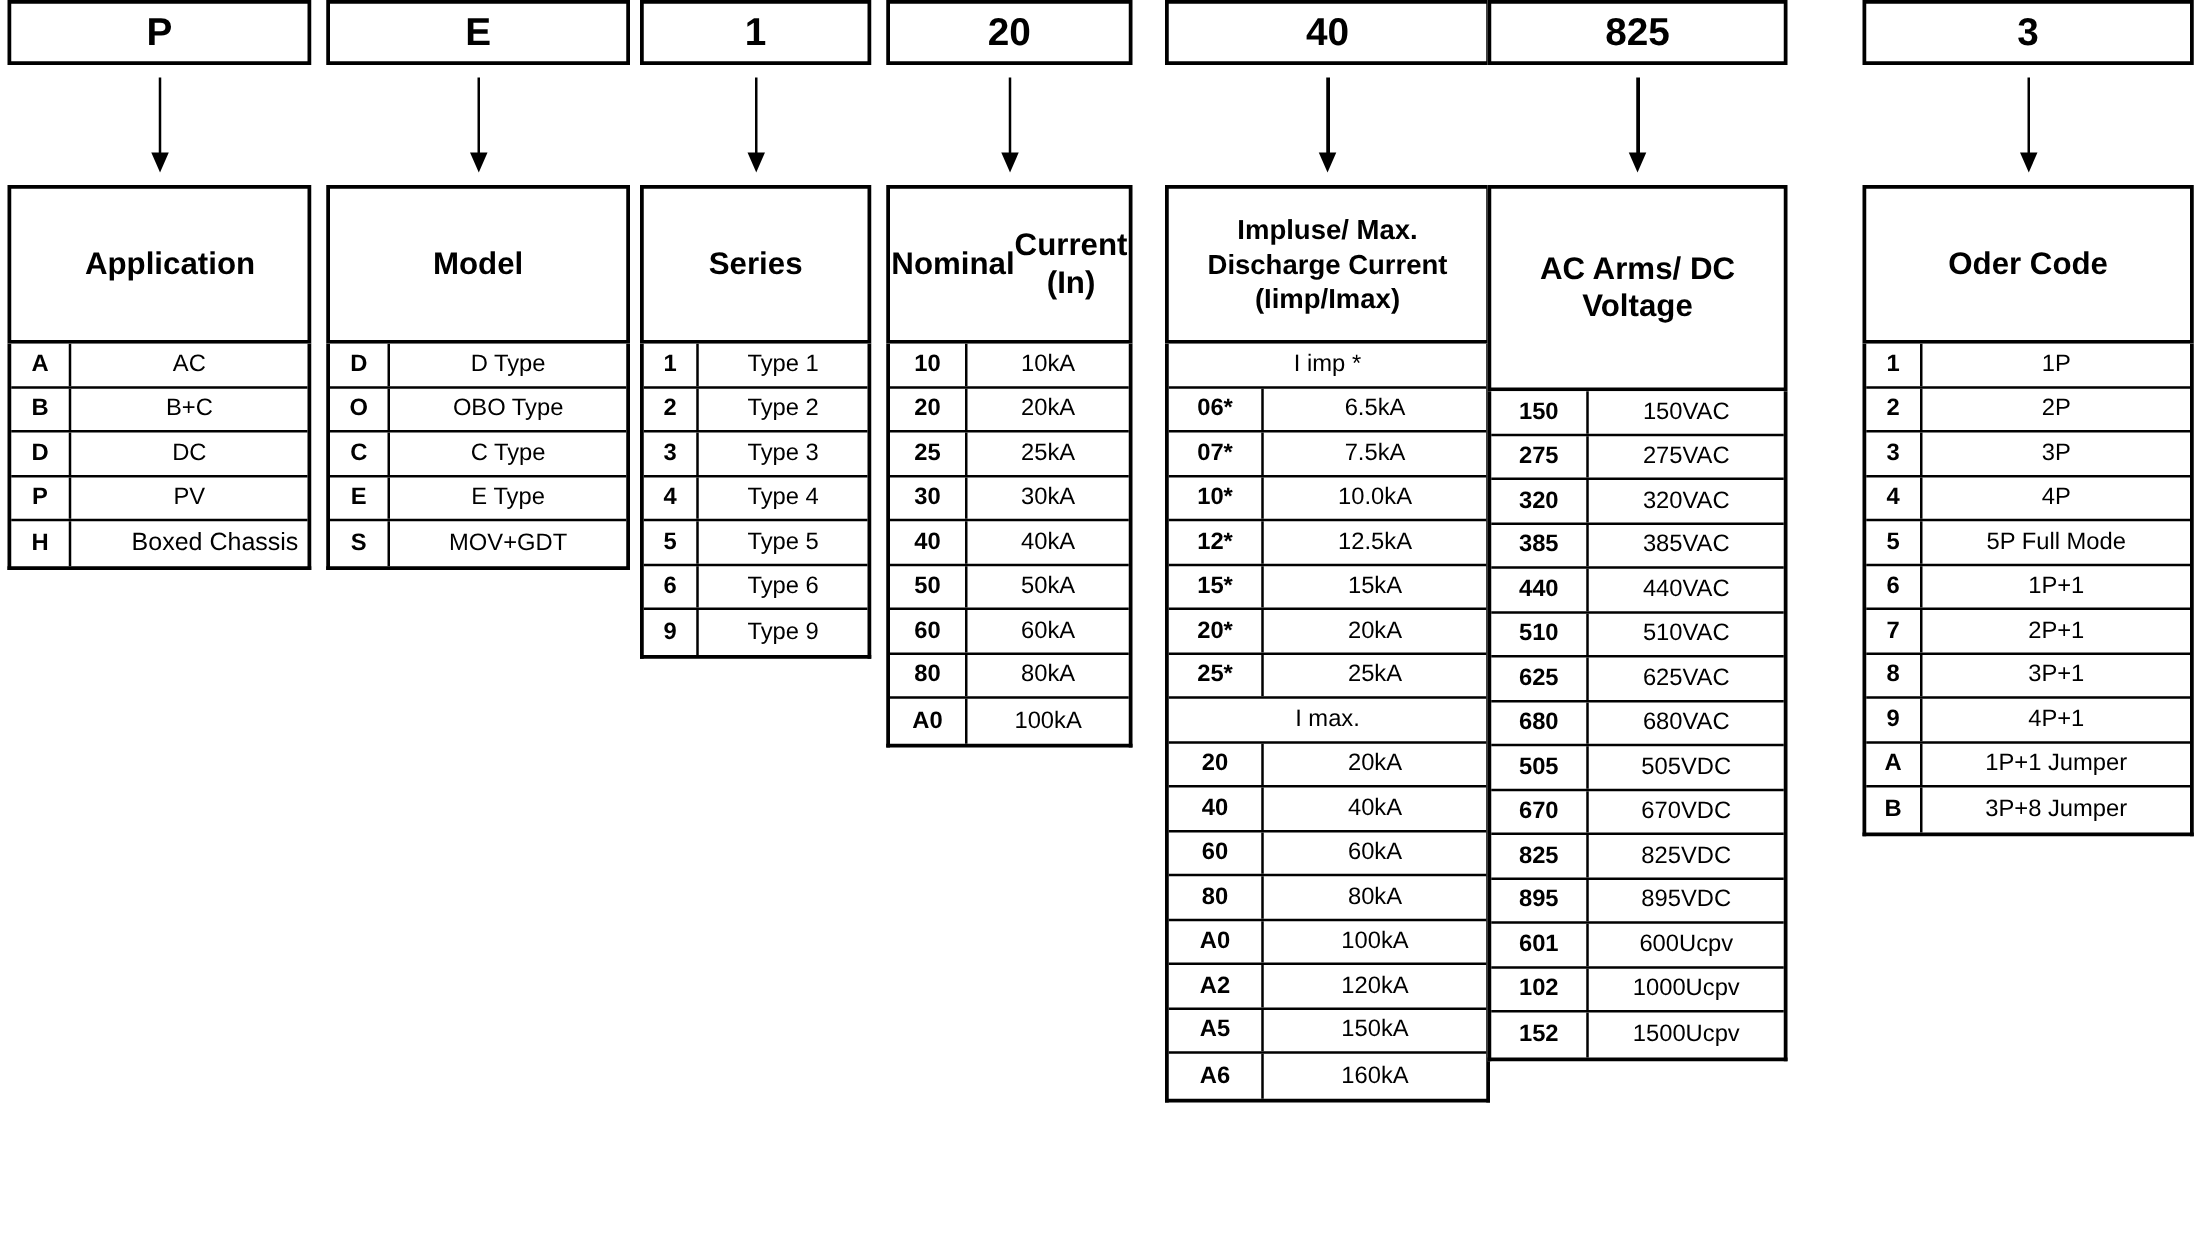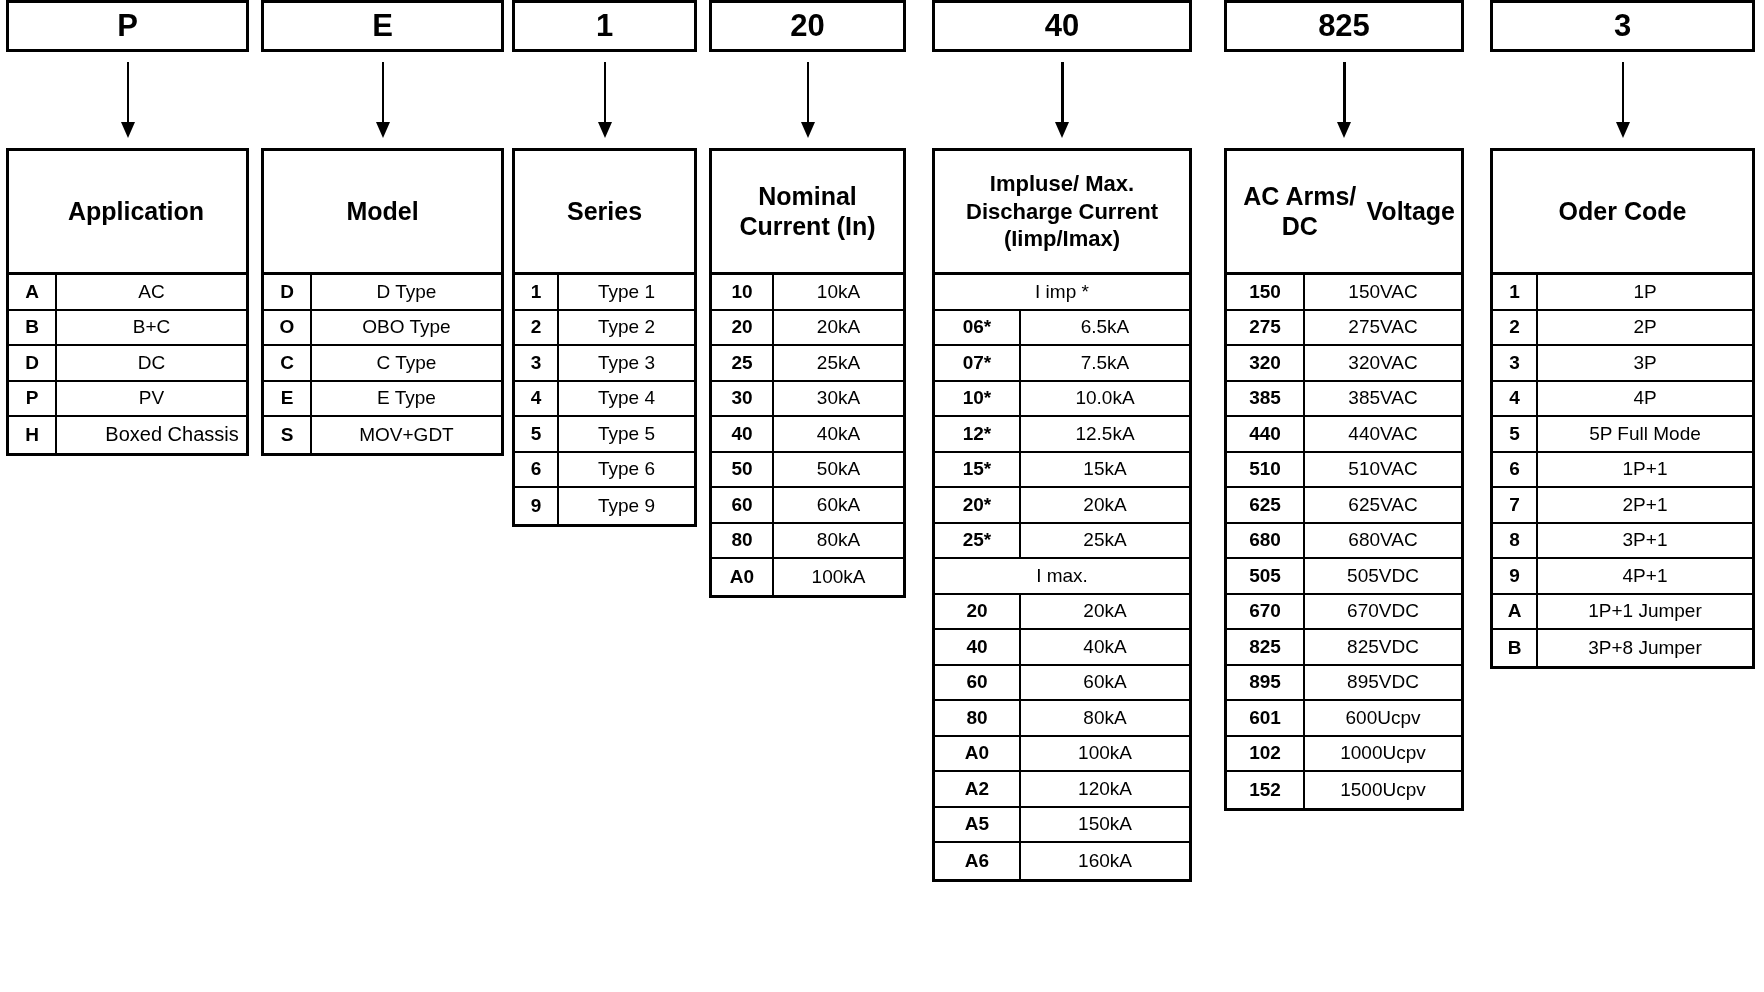--- a/index.html
+++ b/index.html
@@ -143,21 +143,21 @@
     justify-content: center;
     font-size: 19px;
     text-align: center;
   }
 
   
   .col-app .cell-key { width: 48px; }
   .col-model .cell-key { width: 48px; }
   .col-series .cell-key { width: 44px; }
   .col-nominal .cell-key { width: 62px; }
-  .col-imp .cell-key { width: 86px; text-align: center; }
+  .col-imp .cell-key { width: 76px; text-align: center; }
   .col-voltage .cell-key { width: 78px; }
   .col-order .cell-key { width: 45px; }
 </style>
 </head>
 <body>
 
 <div id="root">
 
   <div class="column col-app" style="left:6px; width:243px;">
     <div class="code-box">P</div>
@@ -273,21 +273,21 @@
   </div>
 
   <div class="column col-nominal" style="left:709px; width:197px;">
     <div class="code-box">20</div>
     <div class="arrow-wrap">
       <div class="arrow">
           <div class="shaft"></div>
           <div class="head"></div>
         </div>
     </div>
-    <div class="header-box" style="height:127px; flex-direction:column;">
+    <div class="header-box" style="height:127px; flex-direction:row;">
       <span>Nominal</span>
       <span>Current (In)</span>
     </div>
     <div class="rows">
       <div class="row">
         <div class="cell-key">10</div>
         <div class="cell-val">10kA</div>
       </div>
       <div class="row">
         <div class="cell-key">20</div>
@@ -400,29 +400,29 @@
         <div class="cell-key">A5</div>
         <div class="cell-val">150kA</div>
       </div>
       <div class="row">
         <div class="cell-key">A6</div>
         <div class="cell-val">160kA</div>
       </div>
     </div>
   </div>
 
-  <div class="column col-voltage" style="left:1224px; width:240px;">
+  <div class="column col-voltage" style="left:1190px; width:240px;">
     <div class="code-box">825</div>
     <div class="arrow-wrap">
       <div class="arrow">
           <div class="shaft"></div>
           <div class="head"></div>
         </div>
     </div>
-    <div class="header-box" style="height:127px; flex-direction:row;">
+    <div class="header-box" style="height:165px; flex-direction:column;">
       <span>AC Arms/ DC</span>
       <span>Voltage</span>
     </div>
     <div class="rows">
       <div class="row">
         <div class="cell-key">150</div>
         <div class="cell-val">150VAC</div>
       </div>
       <div class="row">
         <div class="cell-key">275</div>

